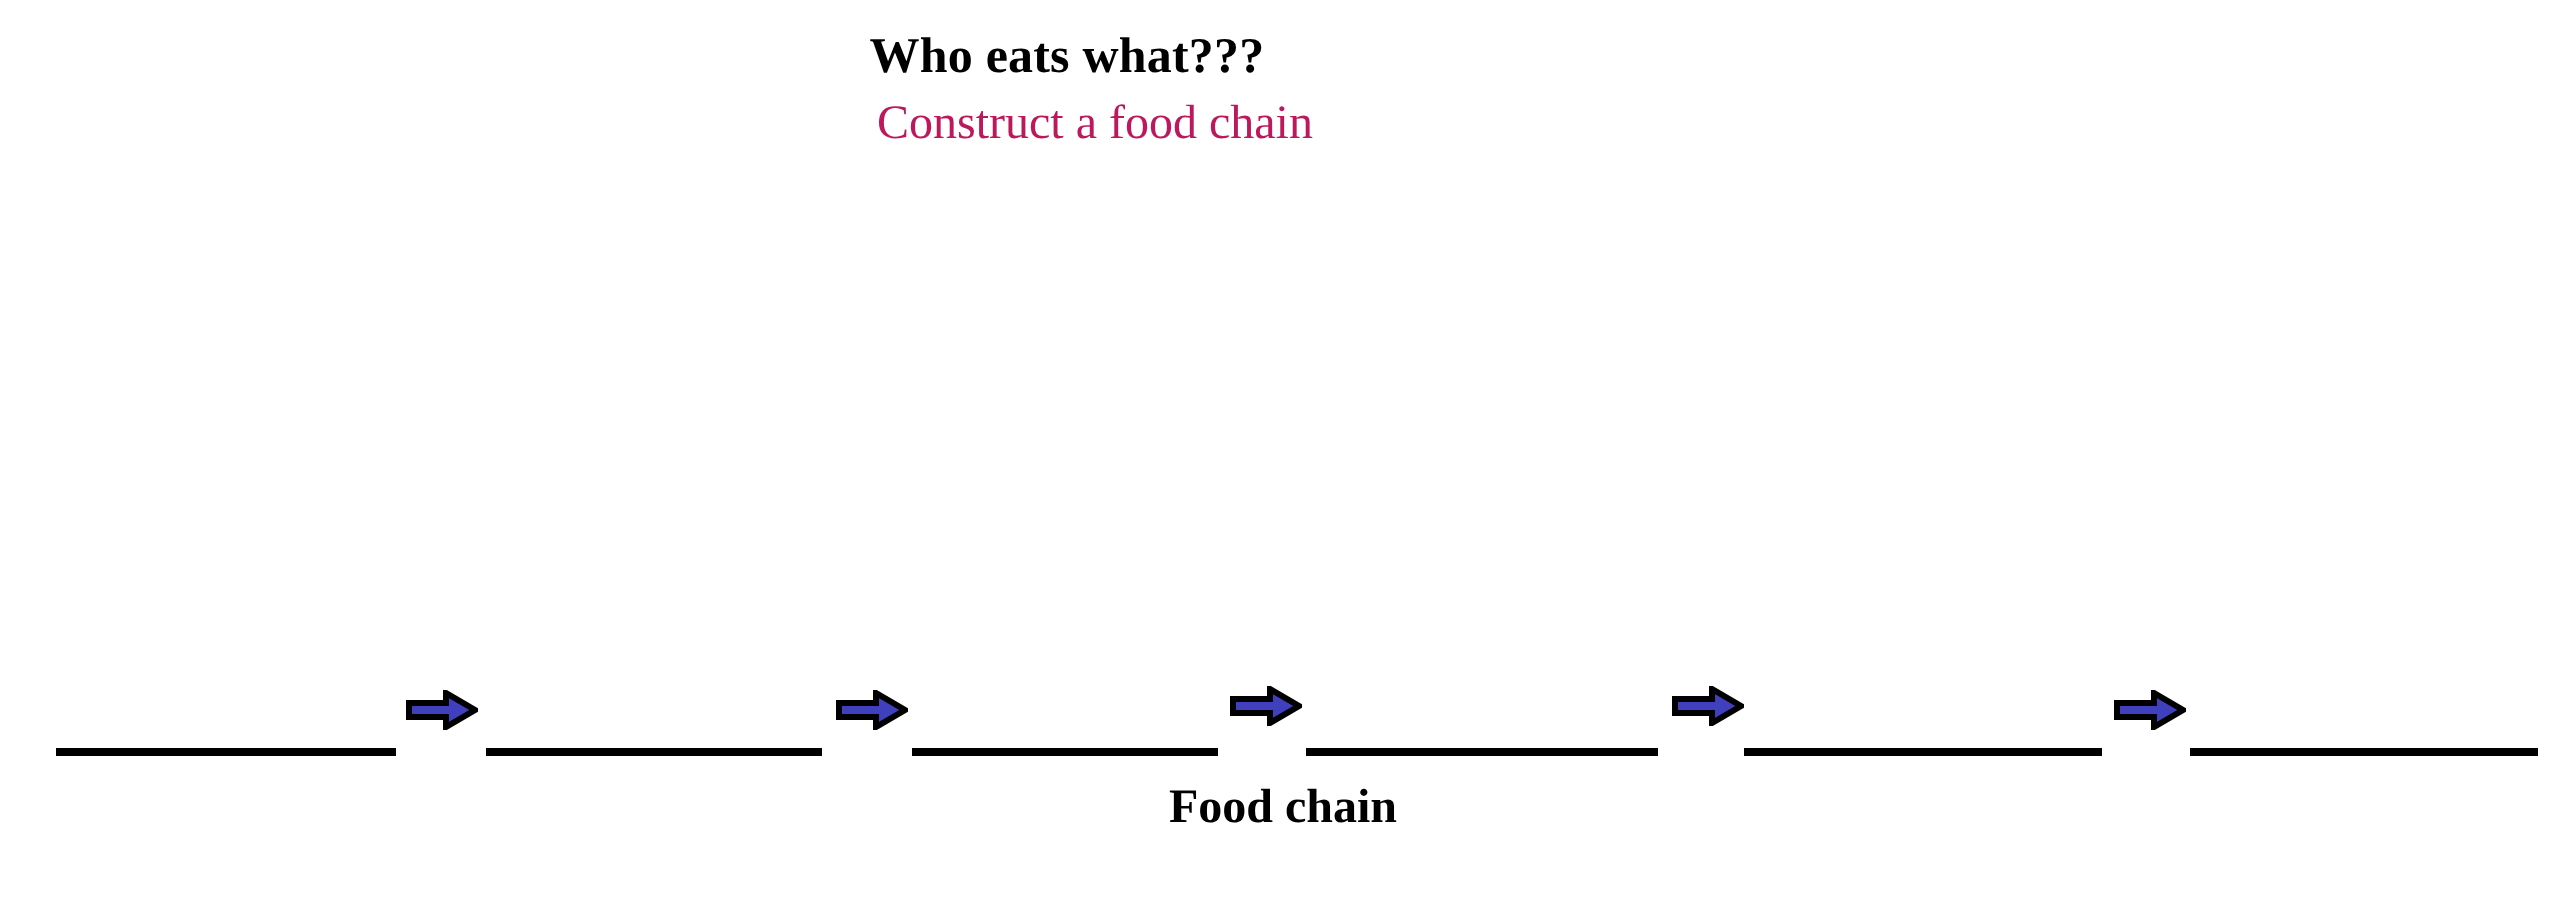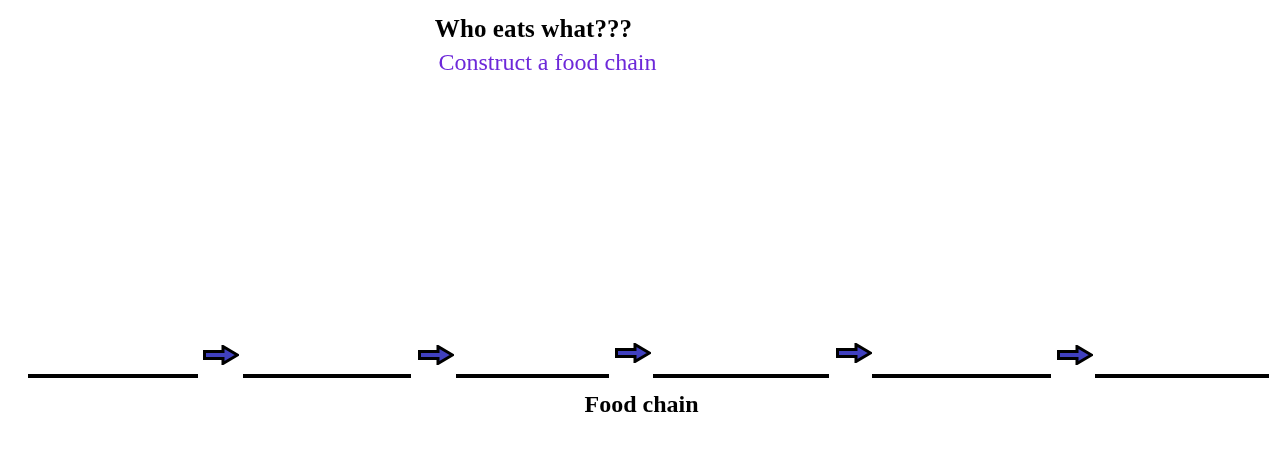--- a/index.html
+++ b/index.html
@@ -39,21 +39,21 @@
     white-space: pre;
   }
 
   .subtitle {
     display: block;
     margin-top: 4px;
     font-family: "Liberation Serif", "DejaVu Serif", serif;
     font-size: 24px;
     font-weight: normal;
     line-height: 29px;
-    color: #6d28d9;
+    color: #be185d;
     white-space: pre;
     padding-left: 28px;
   }
 
   
   .chain {
     position: absolute;
     left: 0;
     top: 336px;
     width: 1283px;

